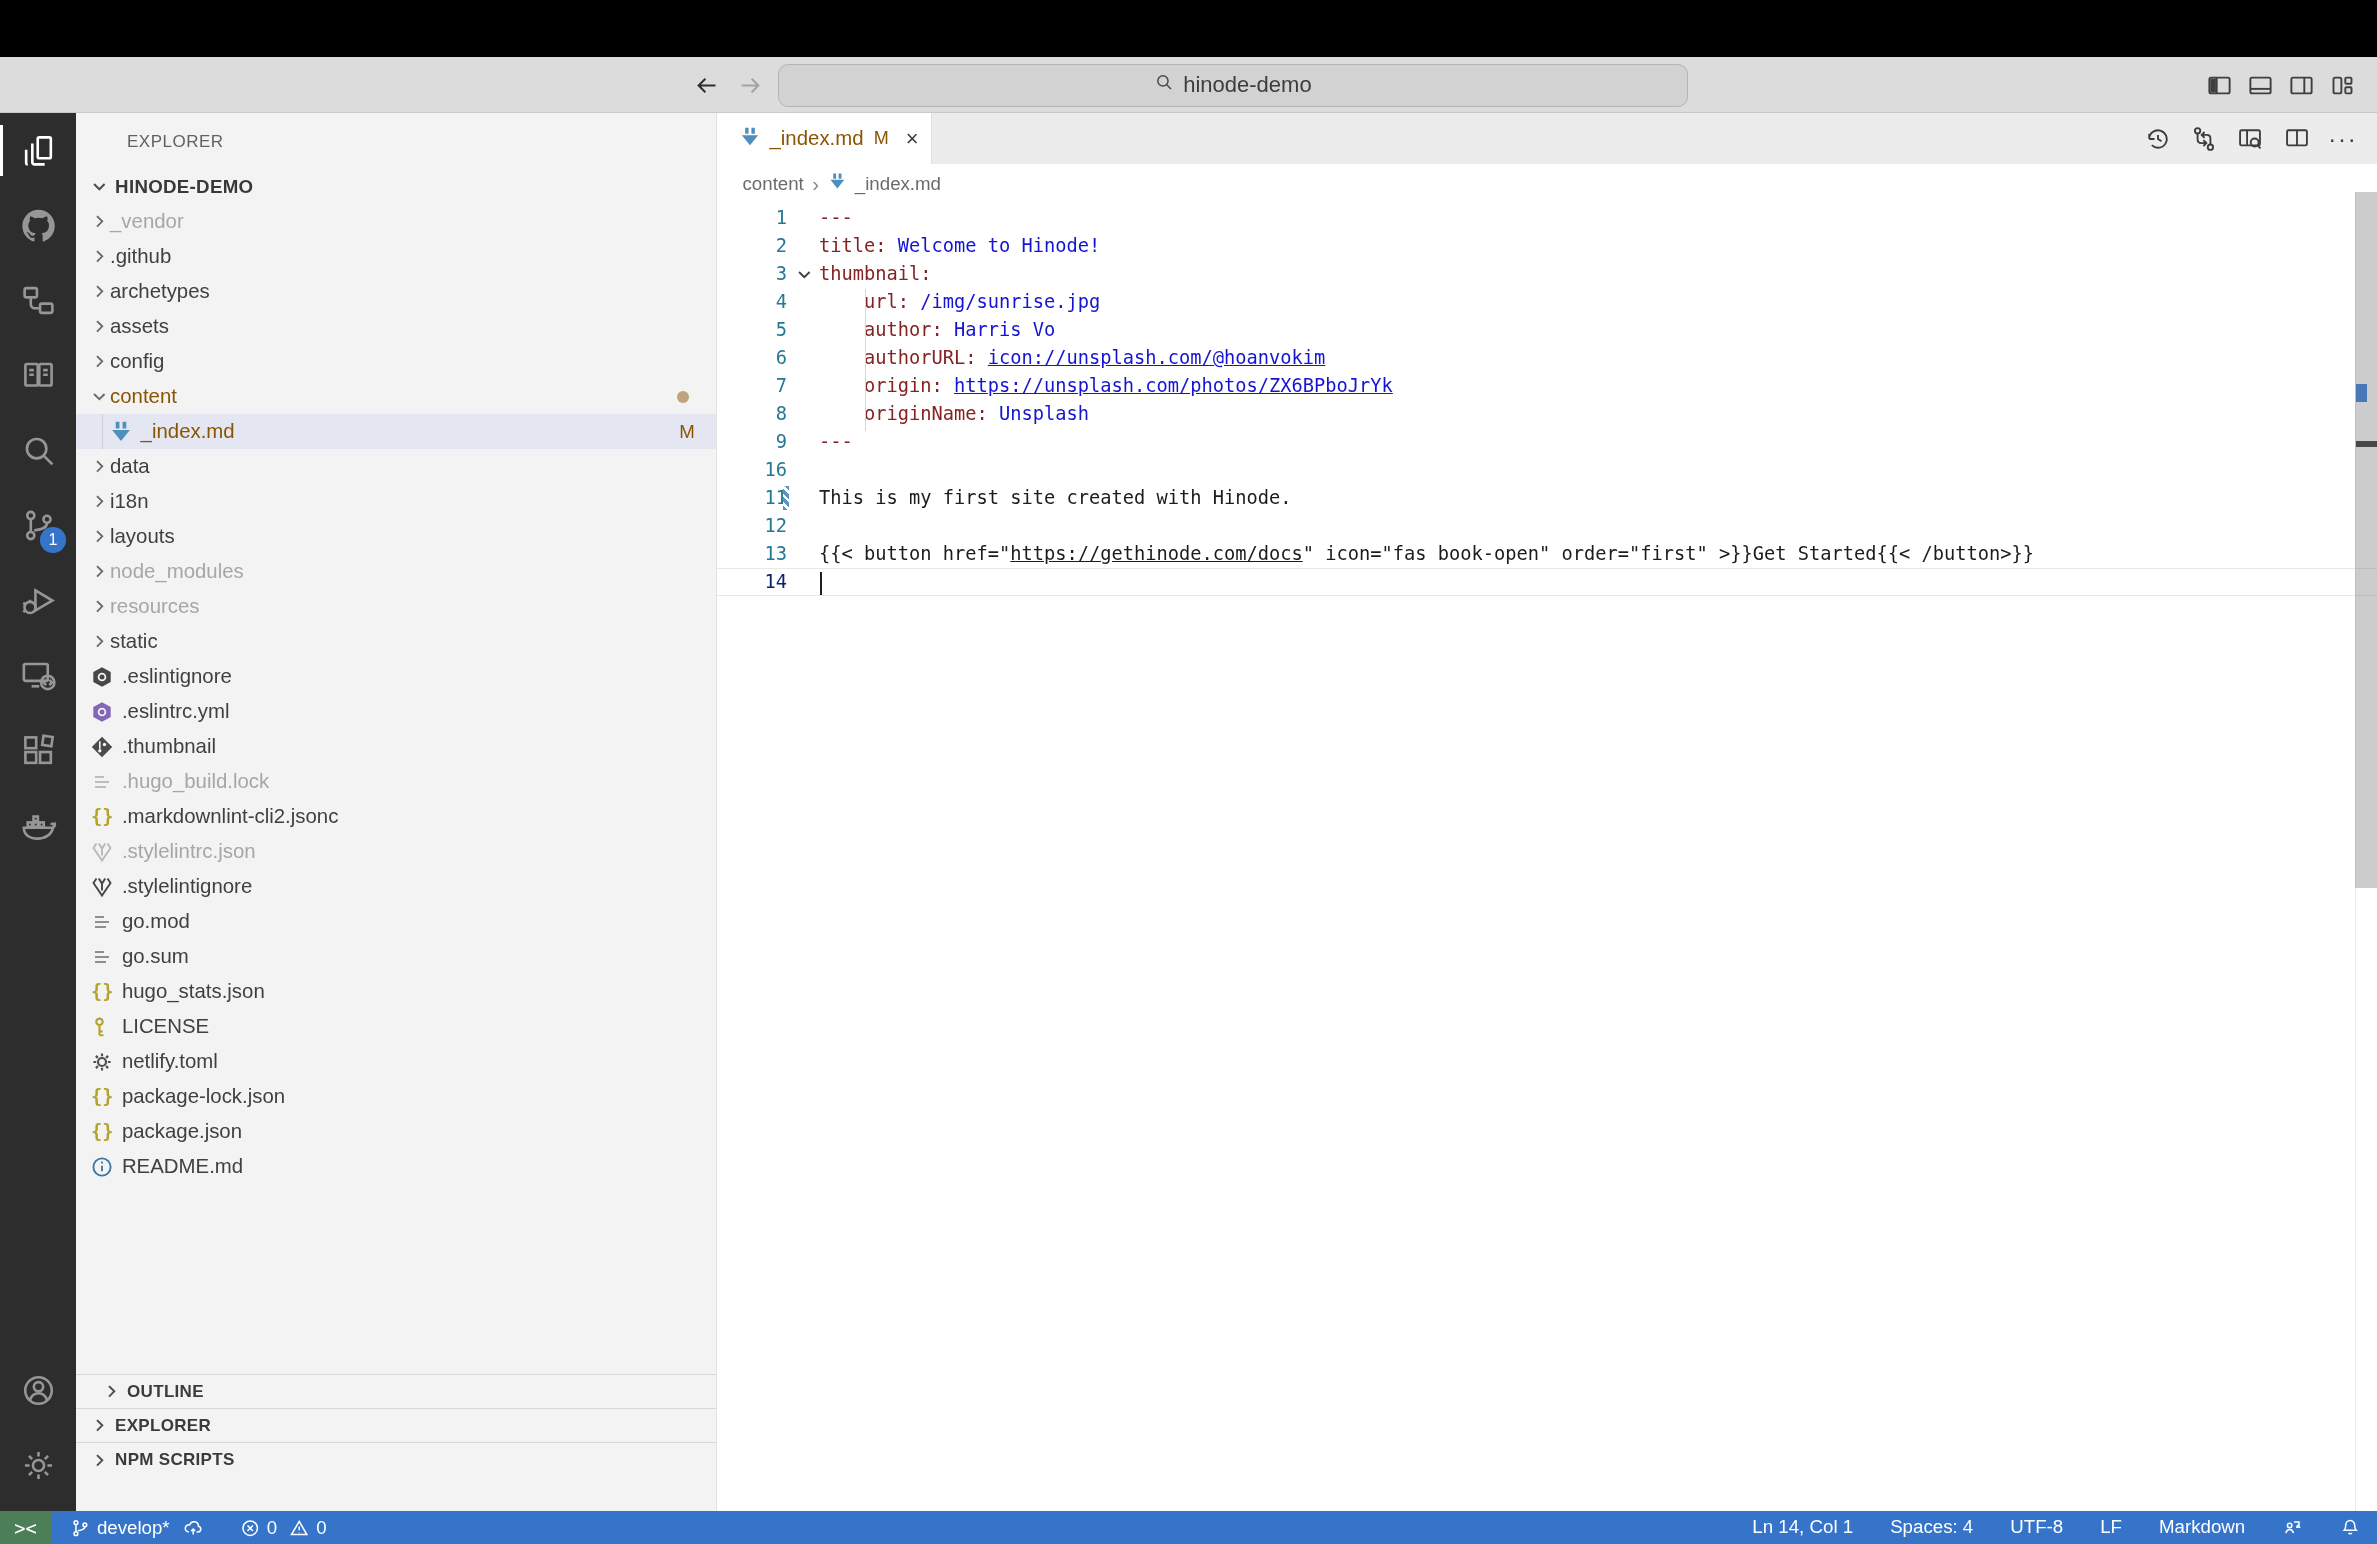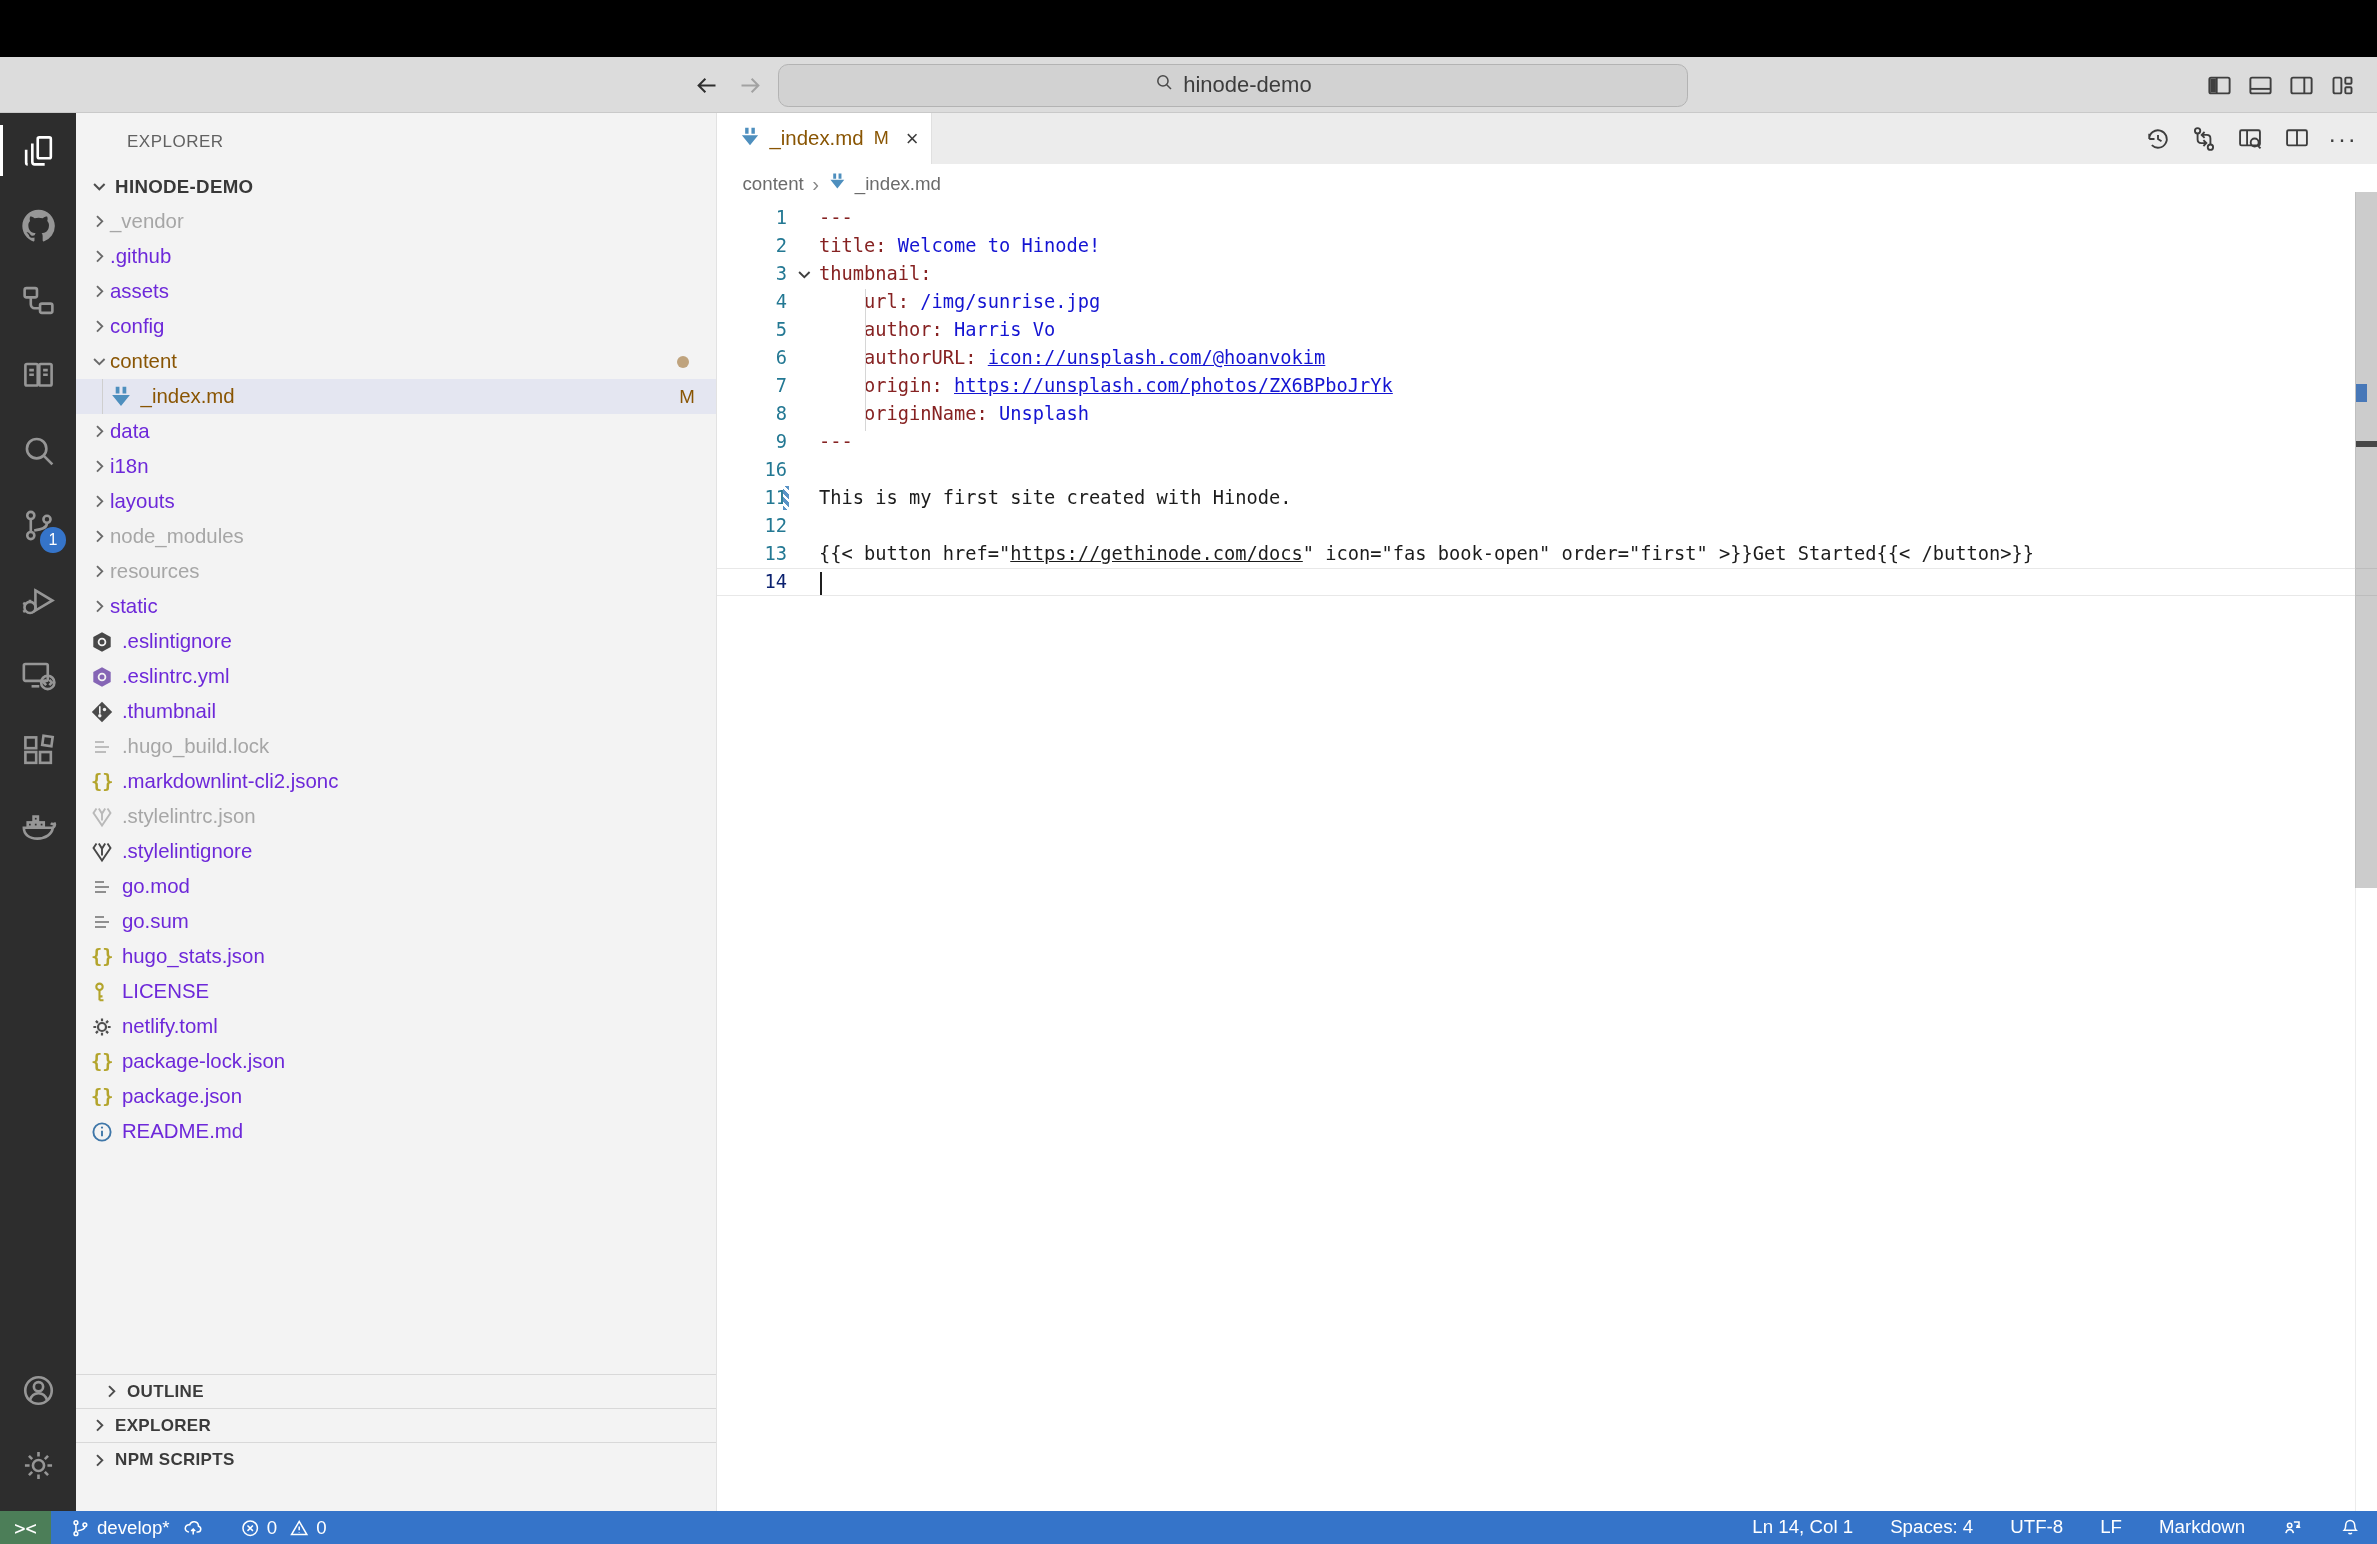--- a/index.html
+++ b/index.html
@@ -49,21 +49,21 @@
   #file-tree { position:absolute; left:0; top:91px; width:100%; }
   .tree-row { position:relative; height:35px; display:flex; align-items:center; width:100%; }
   .tree-row.selected { background:#e4e6f1; }
   .twist { width:22px; height:22px; display:flex; align-items:center; justify-content:center; flex:none; }
   .twist svg { width:18.7px; height:18.7px; }
   .twist.open svg { transform:rotate(90deg); }
   .tree-row .twist { margin-left:12px; }
   .tree-ficon { width:25.5px; height:25.5px; margin-left:13.6px; margin-right:6.8px; display:flex; align-items:center; justify-content:center; flex:none; }
   .tree-ficon svg { width:24px; height:24px; }
   .json-glyph { font-family:"DejaVu Sans Mono",monospace; font-weight:bold; font-size:18.7px; color:#b3a42b; }
-  .tree-label { font-size:20.4px; color:#6d28d9; white-space:nowrap; }
+  .tree-label { font-size:20.4px; color:#404040; white-space:nowrap; }
   .tree-label.dim { color:#a6a6a6; }
   .tree-label.mod { color:#895503; }
   .tree-row.child { padding-left:18.7px; }
   .child-guide { position:absolute; left:26px; top:0; bottom:0; width:0.8px; background:#cfcfcf; }
   .tree-badge { position:absolute; left:594px; width:34px; text-align:center; font-size:18.7px; color:#895503; }
   .dot-badge { position:absolute; left:601px; top:12px; width:12px; height:12px; border-radius:6px; background:#bfa37d; }
 
   .side-panel { position:absolute; left:0; width:100%; height:34px; border-top:0.8px solid #d8d8d8;
     display:flex; align-items:center; }
   .side-panel .twist { margin-left:12px; }
@@ -300,20 +300,28 @@
             </svg>
           </span>
           <span class="tree-label normal">.github</span>
         </div>
         <div class="tree-row">
           <span class="twist">
             <svg viewBox="0 0 16 16">
               <path fill="none" stroke="#6a6a6a" stroke-width="1.6" d="M6 3.5 10.5 8 6 12.5"></path>
             </svg>
           </span>
+          <span class="tree-label normal">archetypes</span>
+        </div>
+        <div class="tree-row">
+          <span class="twist">
+            <svg viewBox="0 0 16 16">
+              <path fill="none" stroke="#6a6a6a" stroke-width="1.6" d="M6 3.5 10.5 8 6 12.5"></path>
+            </svg>
+          </span>
           <span class="tree-label normal">assets</span>
         </div>
         <div class="tree-row">
           <span class="twist">
             <svg viewBox="0 0 16 16">
               <path fill="none" stroke="#6a6a6a" stroke-width="1.6" d="M6 3.5 10.5 8 6 12.5"></path>
             </svg>
           </span>
           <span class="tree-label normal">config</span>
         </div>

